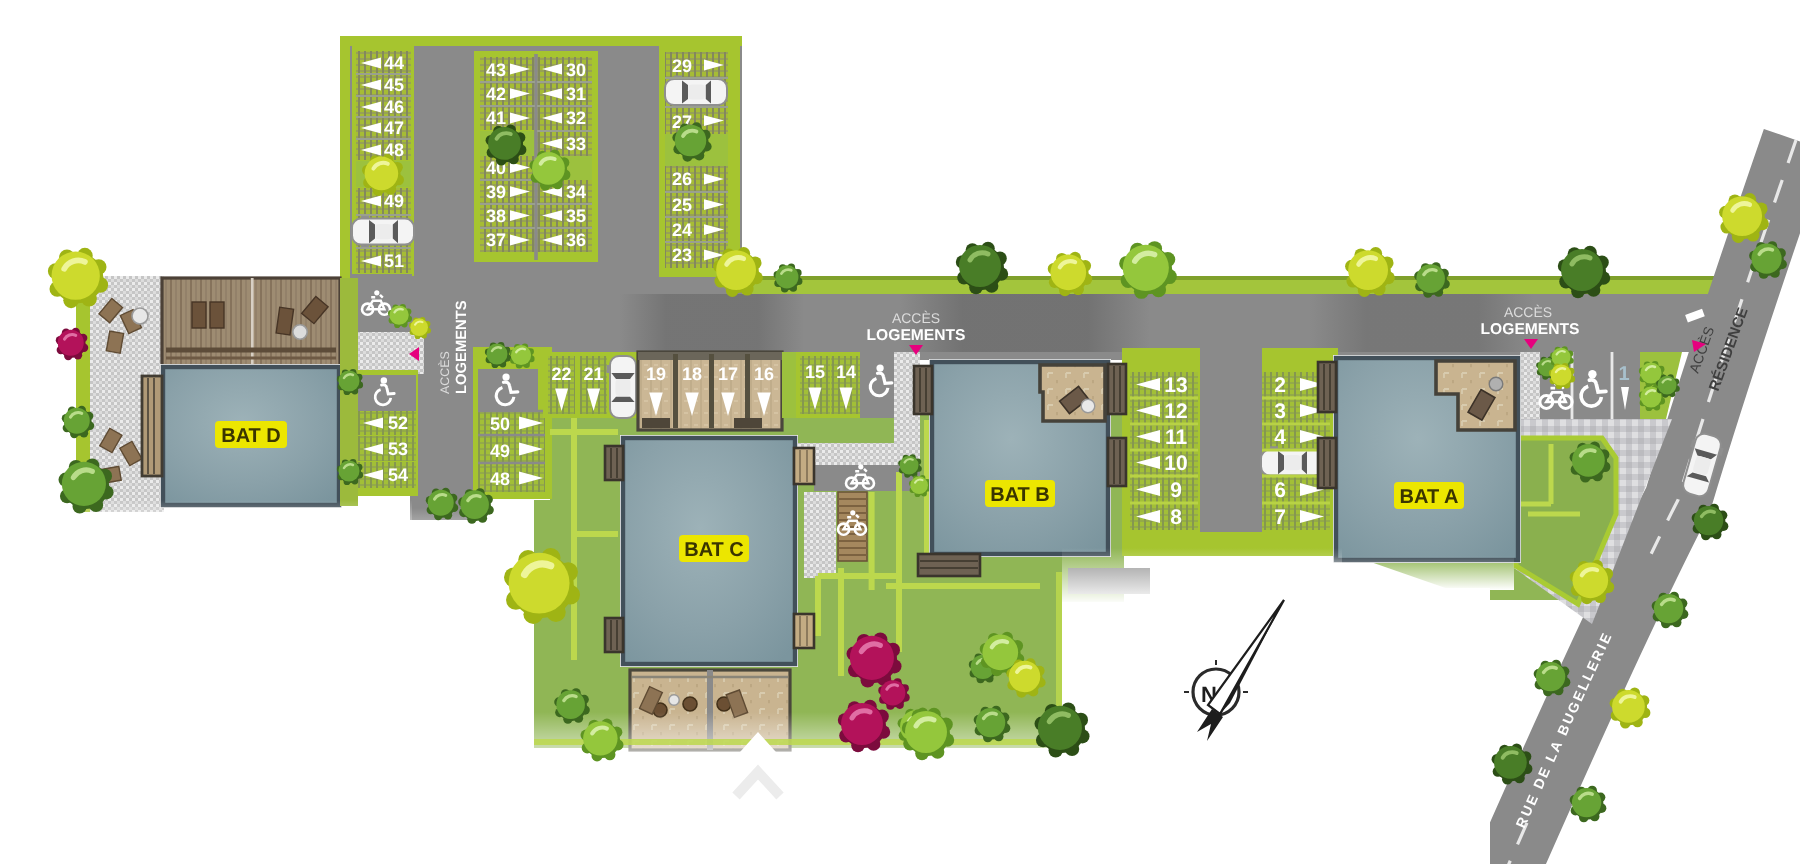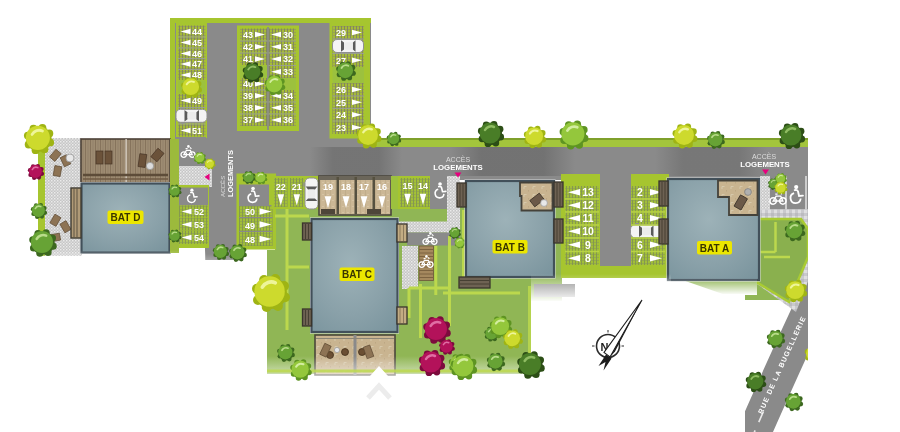--- a/index.html
+++ b/index.html
@@ -1,16 +1,16 @@
 <!DOCTYPE html>
 <html><head>
 <meta charset="utf-8">
 <style>
 html,body{margin:0;padding:0;background:#fff}
-#plan{position:relative;width:808px;height:432px;overflow:hidden;font-family:"Liberation Sans",sans-serif}
+#plan{position:relative;width:900px;height:432px;overflow:hidden;font-family:"Liberation Sans",sans-serif}
 </style>
 </head>
 <body>
 <div id="plan">
 <svg width="900" height="432" viewBox="0 0 900 432" xmlns="http://www.w3.org/2000/svg">
 <defs>
 <radialGradient id="bld" cx="45%" cy="40%" r="75%">
  <stop offset="0" stop-color="#9db2b8"></stop>
  <stop offset="0.6" stop-color="#8aa1a9"></stop>
  <stop offset="1" stop-color="#7b959e"></stop>

